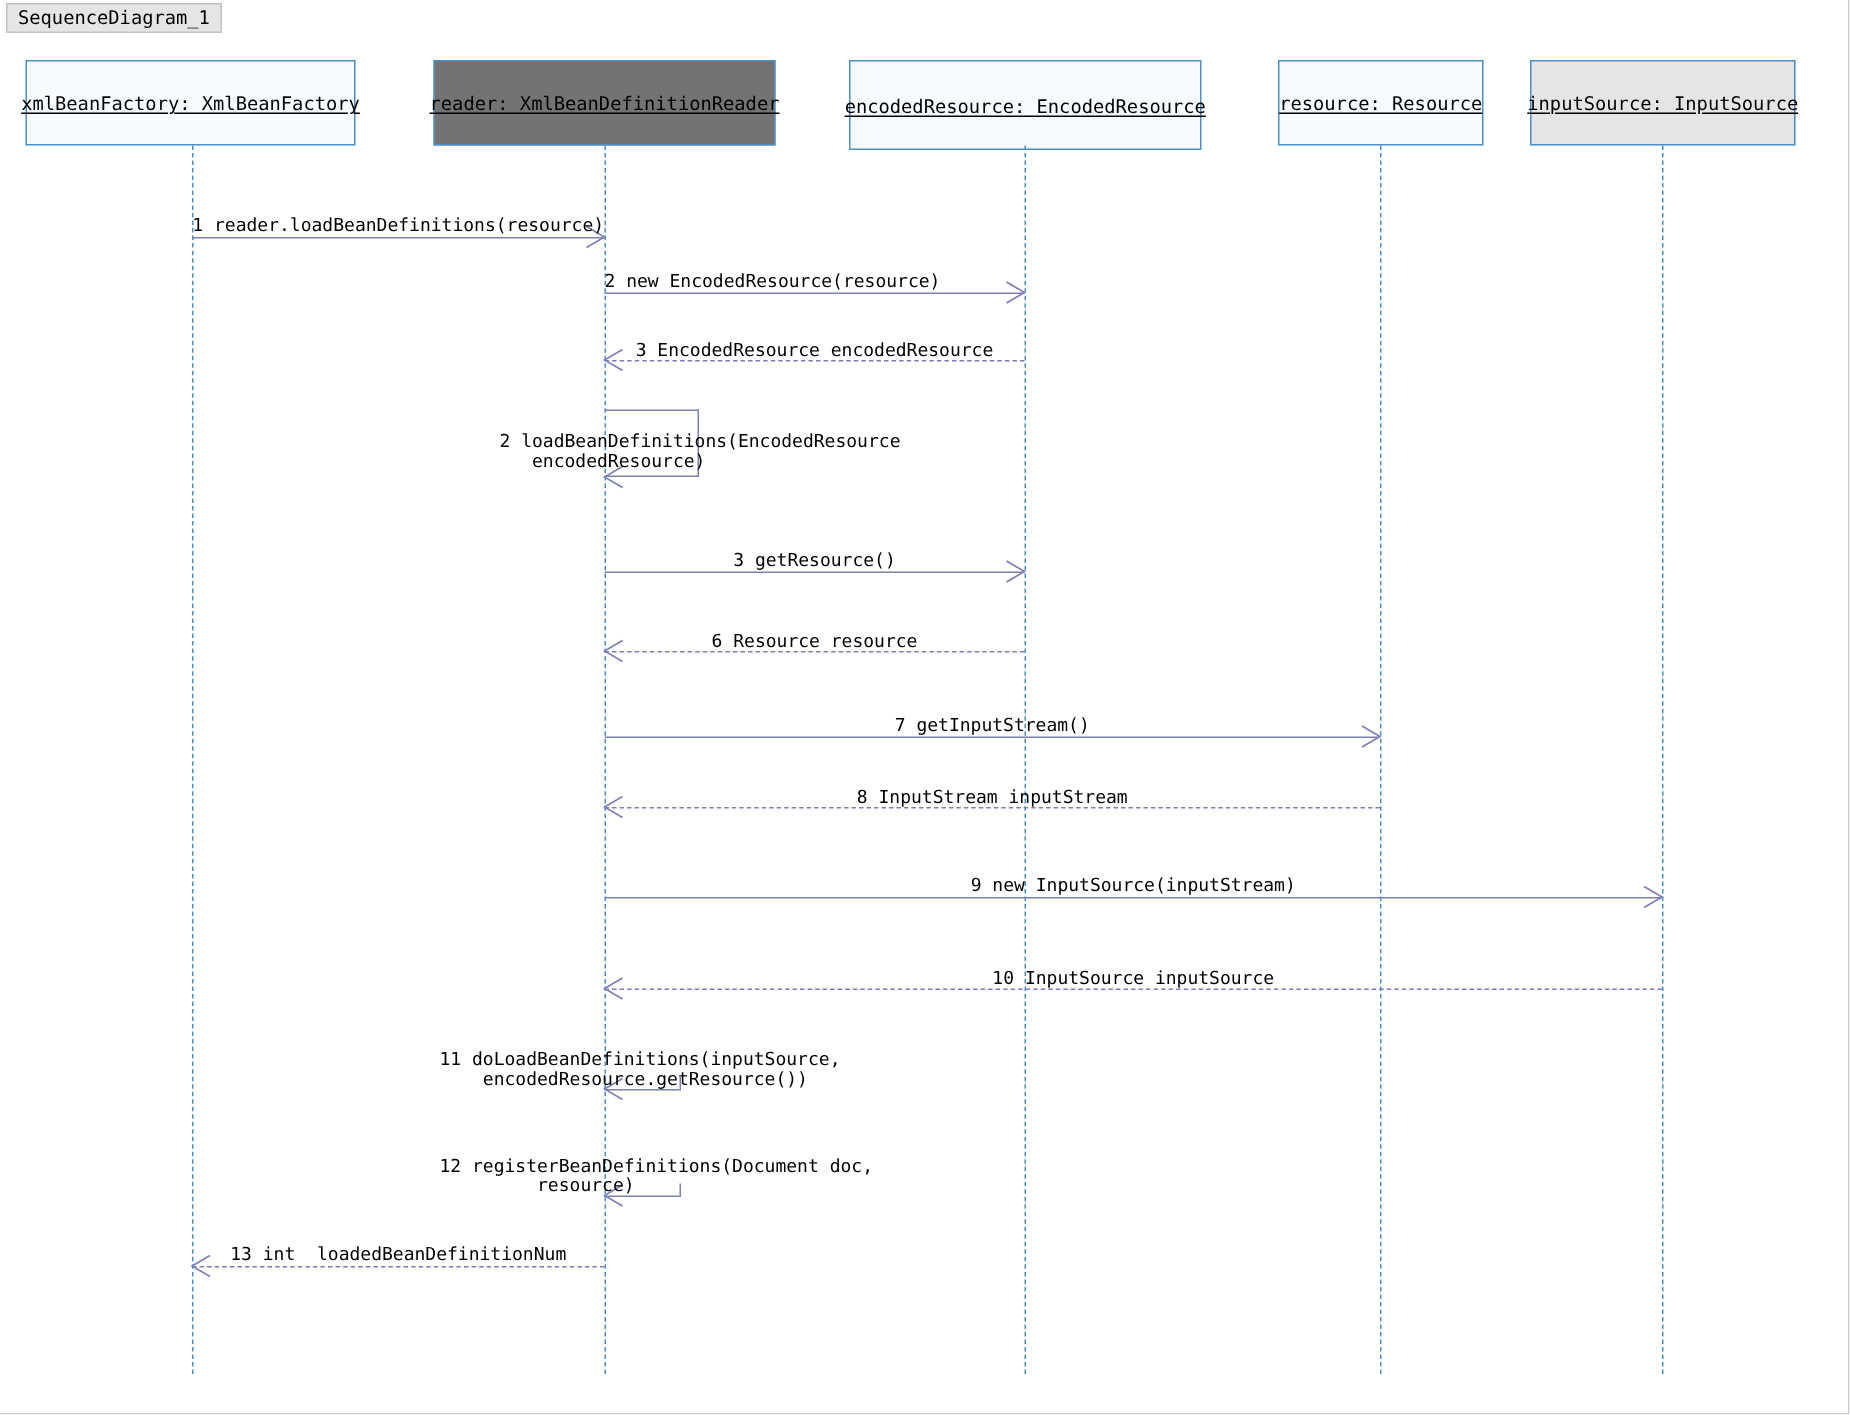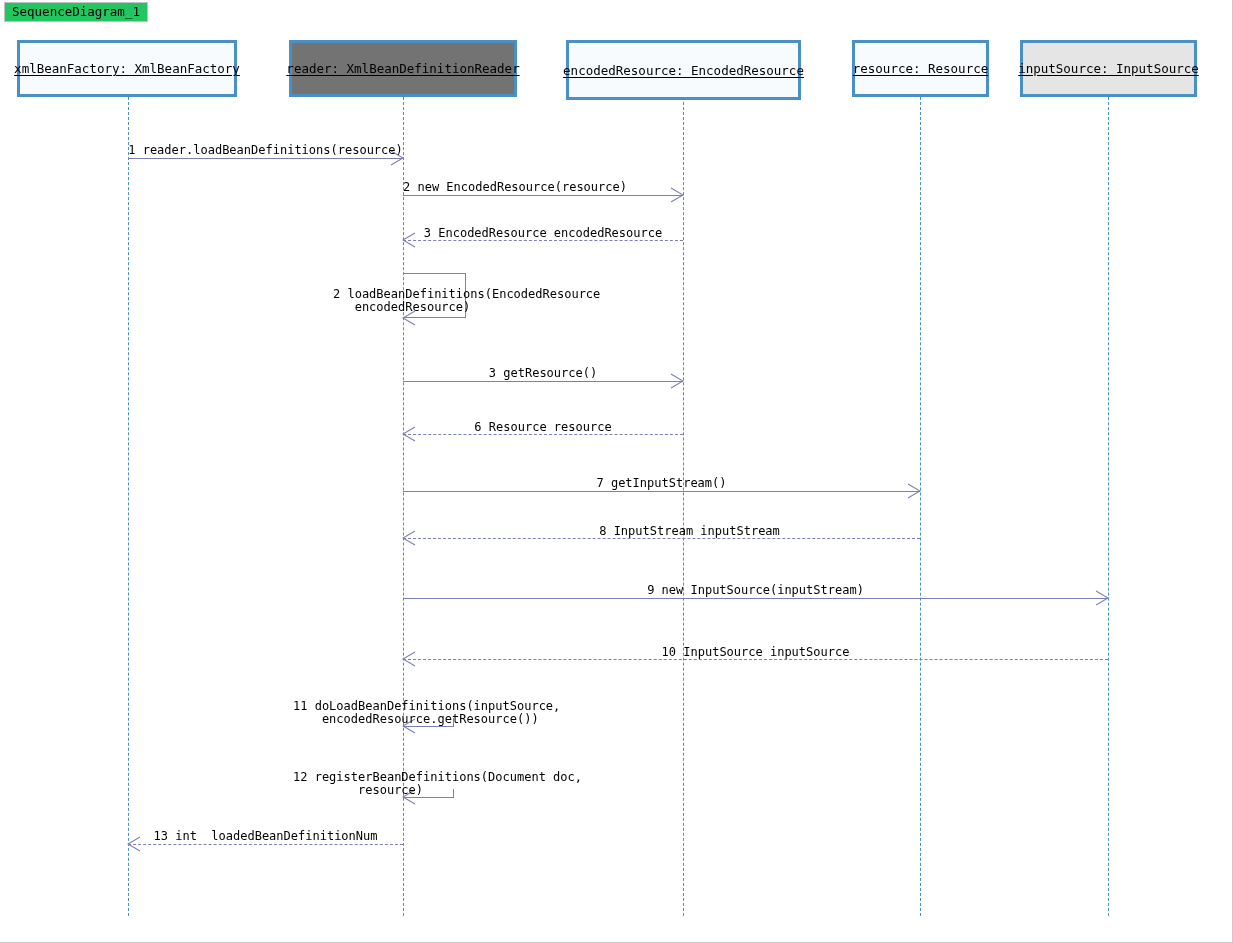--- a/index.html
+++ b/index.html
@@ -19,32 +19,32 @@
     border-bottom: 1px solid #c9c9d1;
     overflow: hidden;
   }
   
   #title-tab {
     position: absolute;
     left: 4px;
     top: 2px;
     padding: 1px 7px 2px 7px;
     border: 1px solid #c0c0c8;
-    background: #22c55e;
+    background: #e5e5e5;
     font-size: 12.5px;
     line-height: 15px;
     color: #000000;
     white-space: nowrap;
     letter-spacing: 0px;
   }
   
   .lifeline-box {
     position: absolute;
     box-sizing: border-box;
-    border: 3px solid #c2410c;
+    border: 1px solid #c2410c;
     background: #f7fbfd;
     display: flex;
     align-items: center;
     justify-content: center;
   }
   .lifeline-label {
     font-size: 12.5px;
     color: #000000;
     text-decoration: underline;
     text-underline-offset: 2px;
@@ -176,21 +176,21 @@
         <svg width="14" height="16" viewBox="0 0 14 16" style="position: absolute; left: 907px; top: 483px;">
           <path d="M 1 1 L 13 8 L 1 15" fill="none" stroke="#7b7fb5" stroke-width="1.1"></path>
         </svg>
         <div class="msg-label center" style="left: 403px; width: 517px; top: 477px; text-align: center;">7 getInputStream()</div>
       </div>
       <div class="msg" style="left: 0px; top: 0px; width: 100%; height: 0px;">
         <div class="msg-line dashed" style="left: 403px; top: 538px; width: 517px; border-top-color: rgb(123, 127, 181);"></div>
         <svg width="14" height="16" viewBox="0 0 14 16" style="position: absolute; left: 402px; top: 530px;">
           <path d="M 13 1 L 1 8 L 13 15" fill="none" stroke="#7b7fb5" stroke-width="1.1"></path>
         </svg>
-        <div class="msg-label center" style="left: 403px; width: 517px; top: 525px; text-align: center; margin-left: 28px;">8 InputStream inputStream</div>
+        <div class="msg-label center" style="left: 403px; width: 517px; top: 525px; text-align: center;">8 InputStream inputStream</div>
       </div>
       <div class="msg" style="left: 0px; top: 0px; width: 100%; height: 0px;">
         <div class="msg-line" style="left: 403px; top: 598px; width: 705px; border-top-color: rgb(123, 127, 181);"></div>
         <svg width="14" height="16" viewBox="0 0 14 16" style="position: absolute; left: 1095px; top: 590px;">
           <path d="M 1 1 L 13 8 L 1 15" fill="none" stroke="#7b7fb5" stroke-width="1.1"></path>
         </svg>
         <div class="msg-label center" style="left: 403px; width: 705px; top: 584px; text-align: center;">9 new InputSource(inputStream)</div>
       </div>
       <div class="msg" style="left: 0px; top: 0px; width: 100%; height: 0px;">
         <div class="msg-line dashed" style="left: 403px; top: 659px; width: 705px; border-top-color: rgb(123, 127, 181);"></div>

